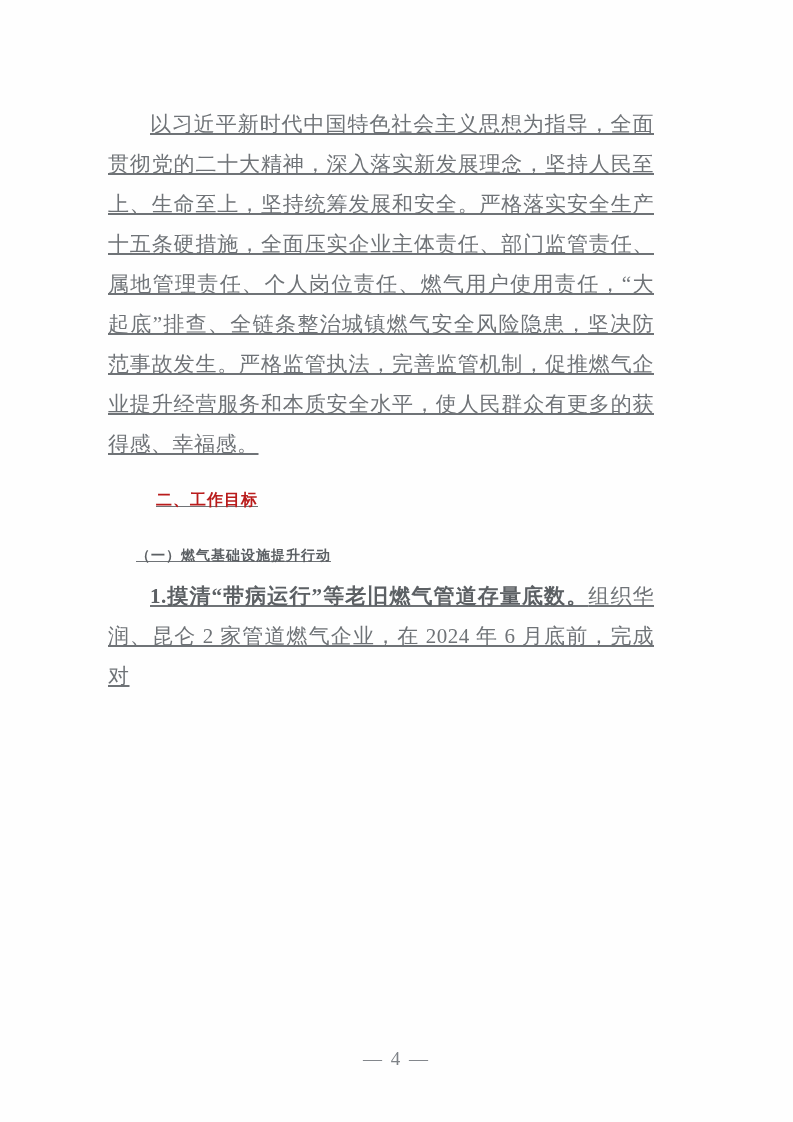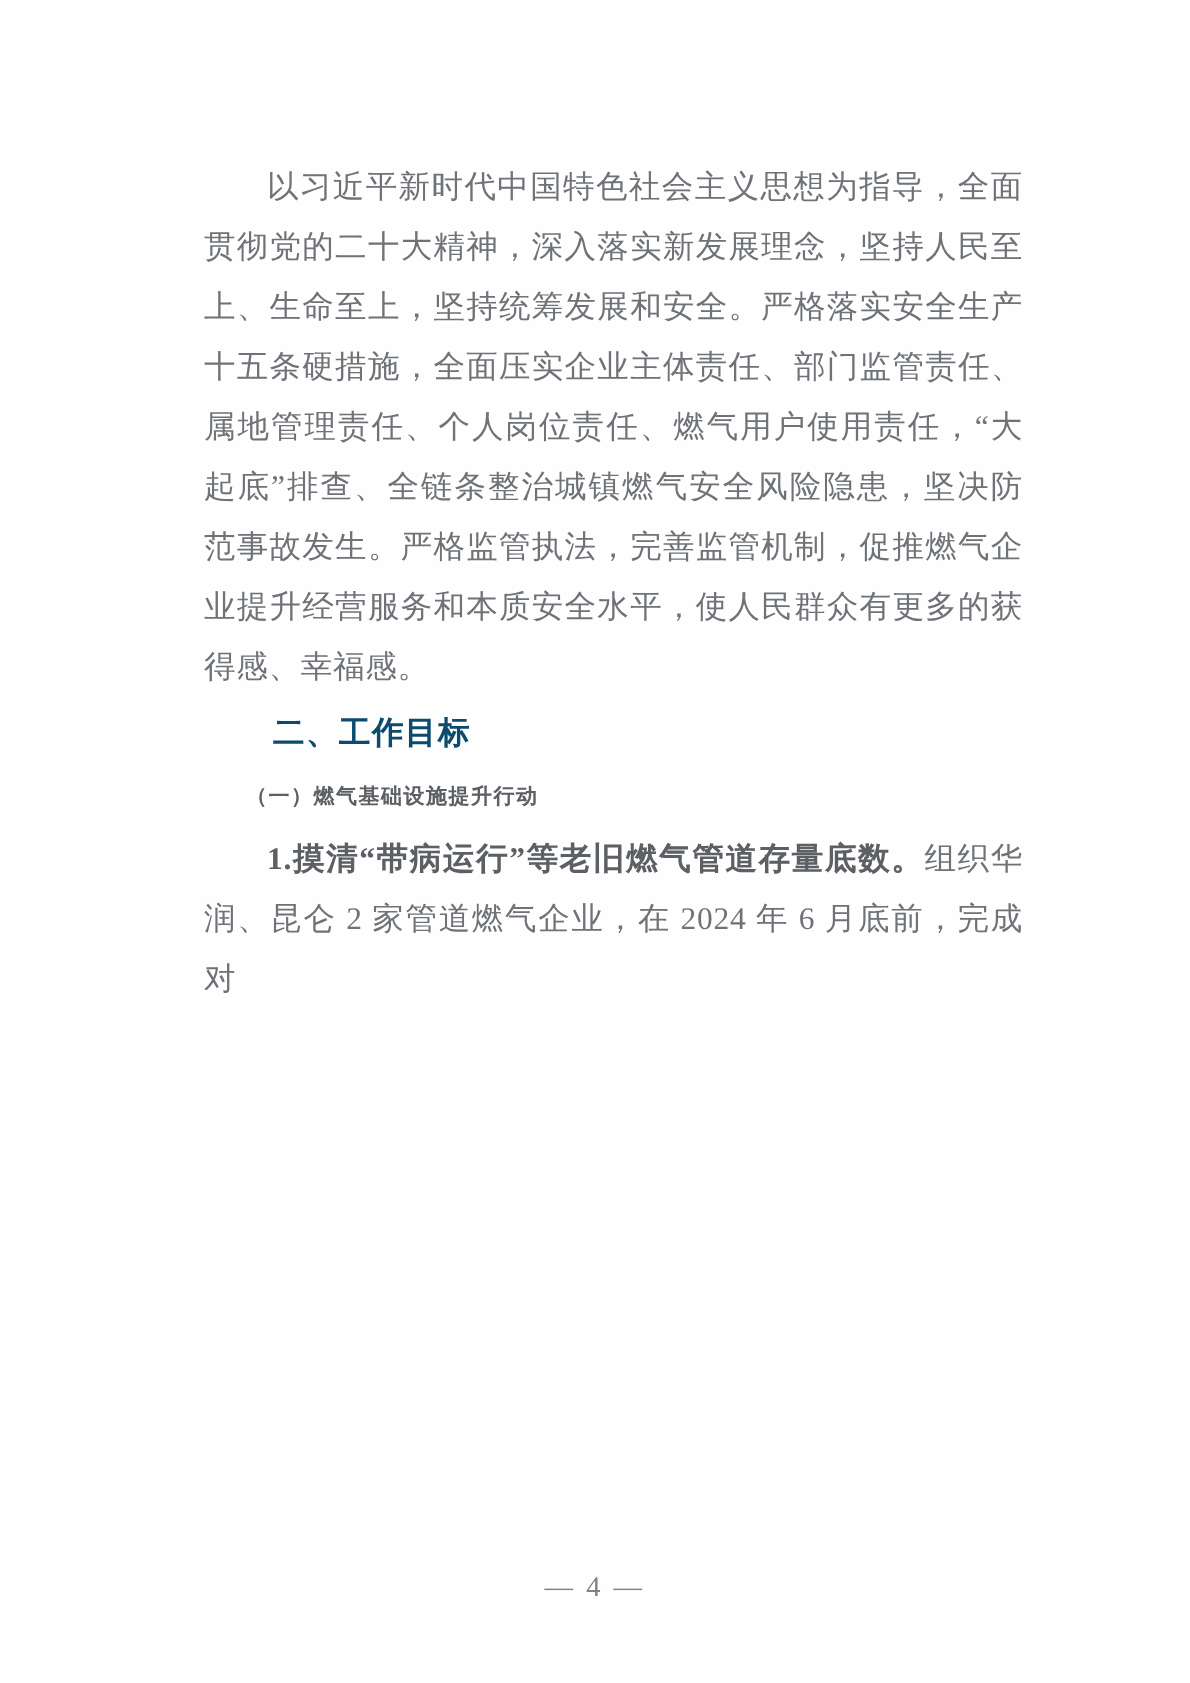--- a/index.html
+++ b/index.html
@@ -10,41 +10,42 @@
   .page {
     position: relative;
     width: 793px;
     height: 1122px;
     background: #fefefe;
     overflow: hidden;
     font-family: "Liberation Serif", "DejaVu Serif", serif;
   }
   .text-block {
     position: absolute;
-    left: 136px;
+    left: 108px;
     top: 104px;
     width: 546px;
     font-size: 21px;
     line-height: 40px;
     color: #6f7377;
     text-align: justify;
     text-justify: inter-character;
+    text-decoration: underline;
   }
   .body-para {
     margin: 0;
     text-indent: 2em;
     letter-spacing: 0.5px;
   }
   .heading {
-    margin: 4px;
+    margin: 16px;
     text-indent: 2em;
-    font-size: 21px;
+    font-size: 16px;
     line-height: 40px;
     font-weight: 700;
-    color: #0c4a6e;
+    color: #b91c1c;
     font-family: "DejaVu Sans", "Liberation Sans", sans-serif;
     letter-spacing: 1px;
   }
   .subheading {
     margin: 0;
     text-indent: 2em;
     font-size: 14px;
     line-height: 40px;
     font-weight: 700;
     color: #5c6064;

